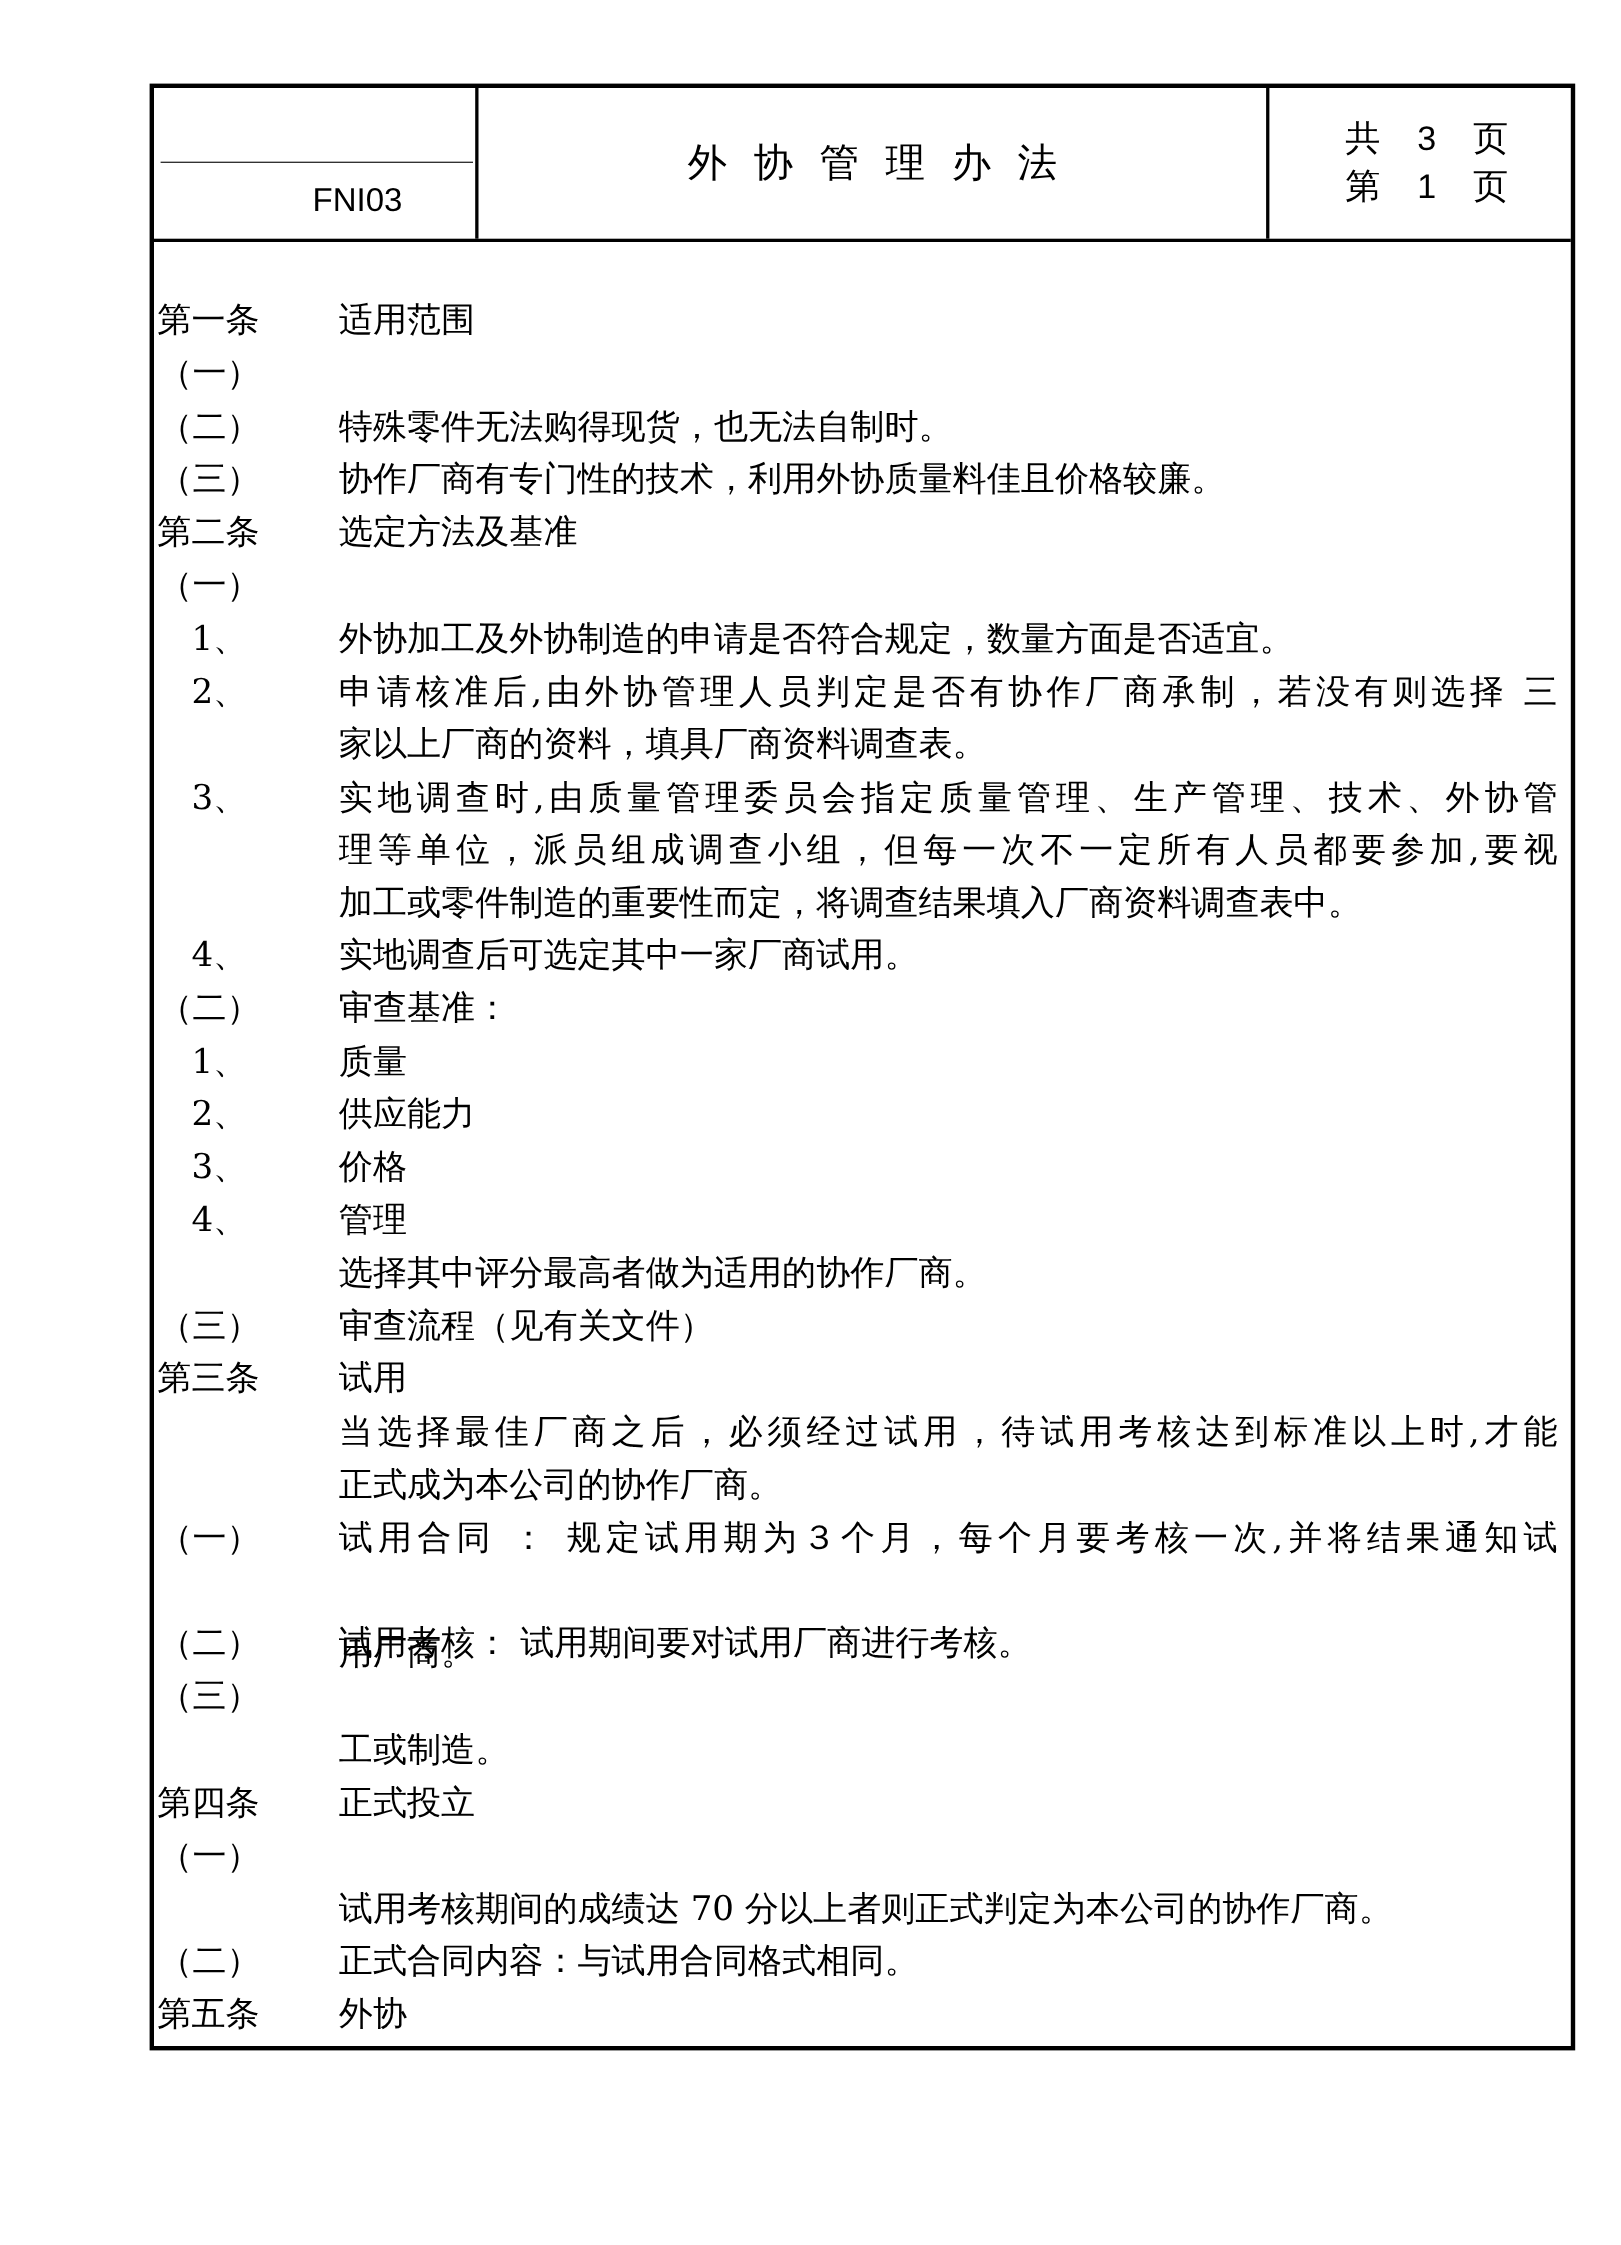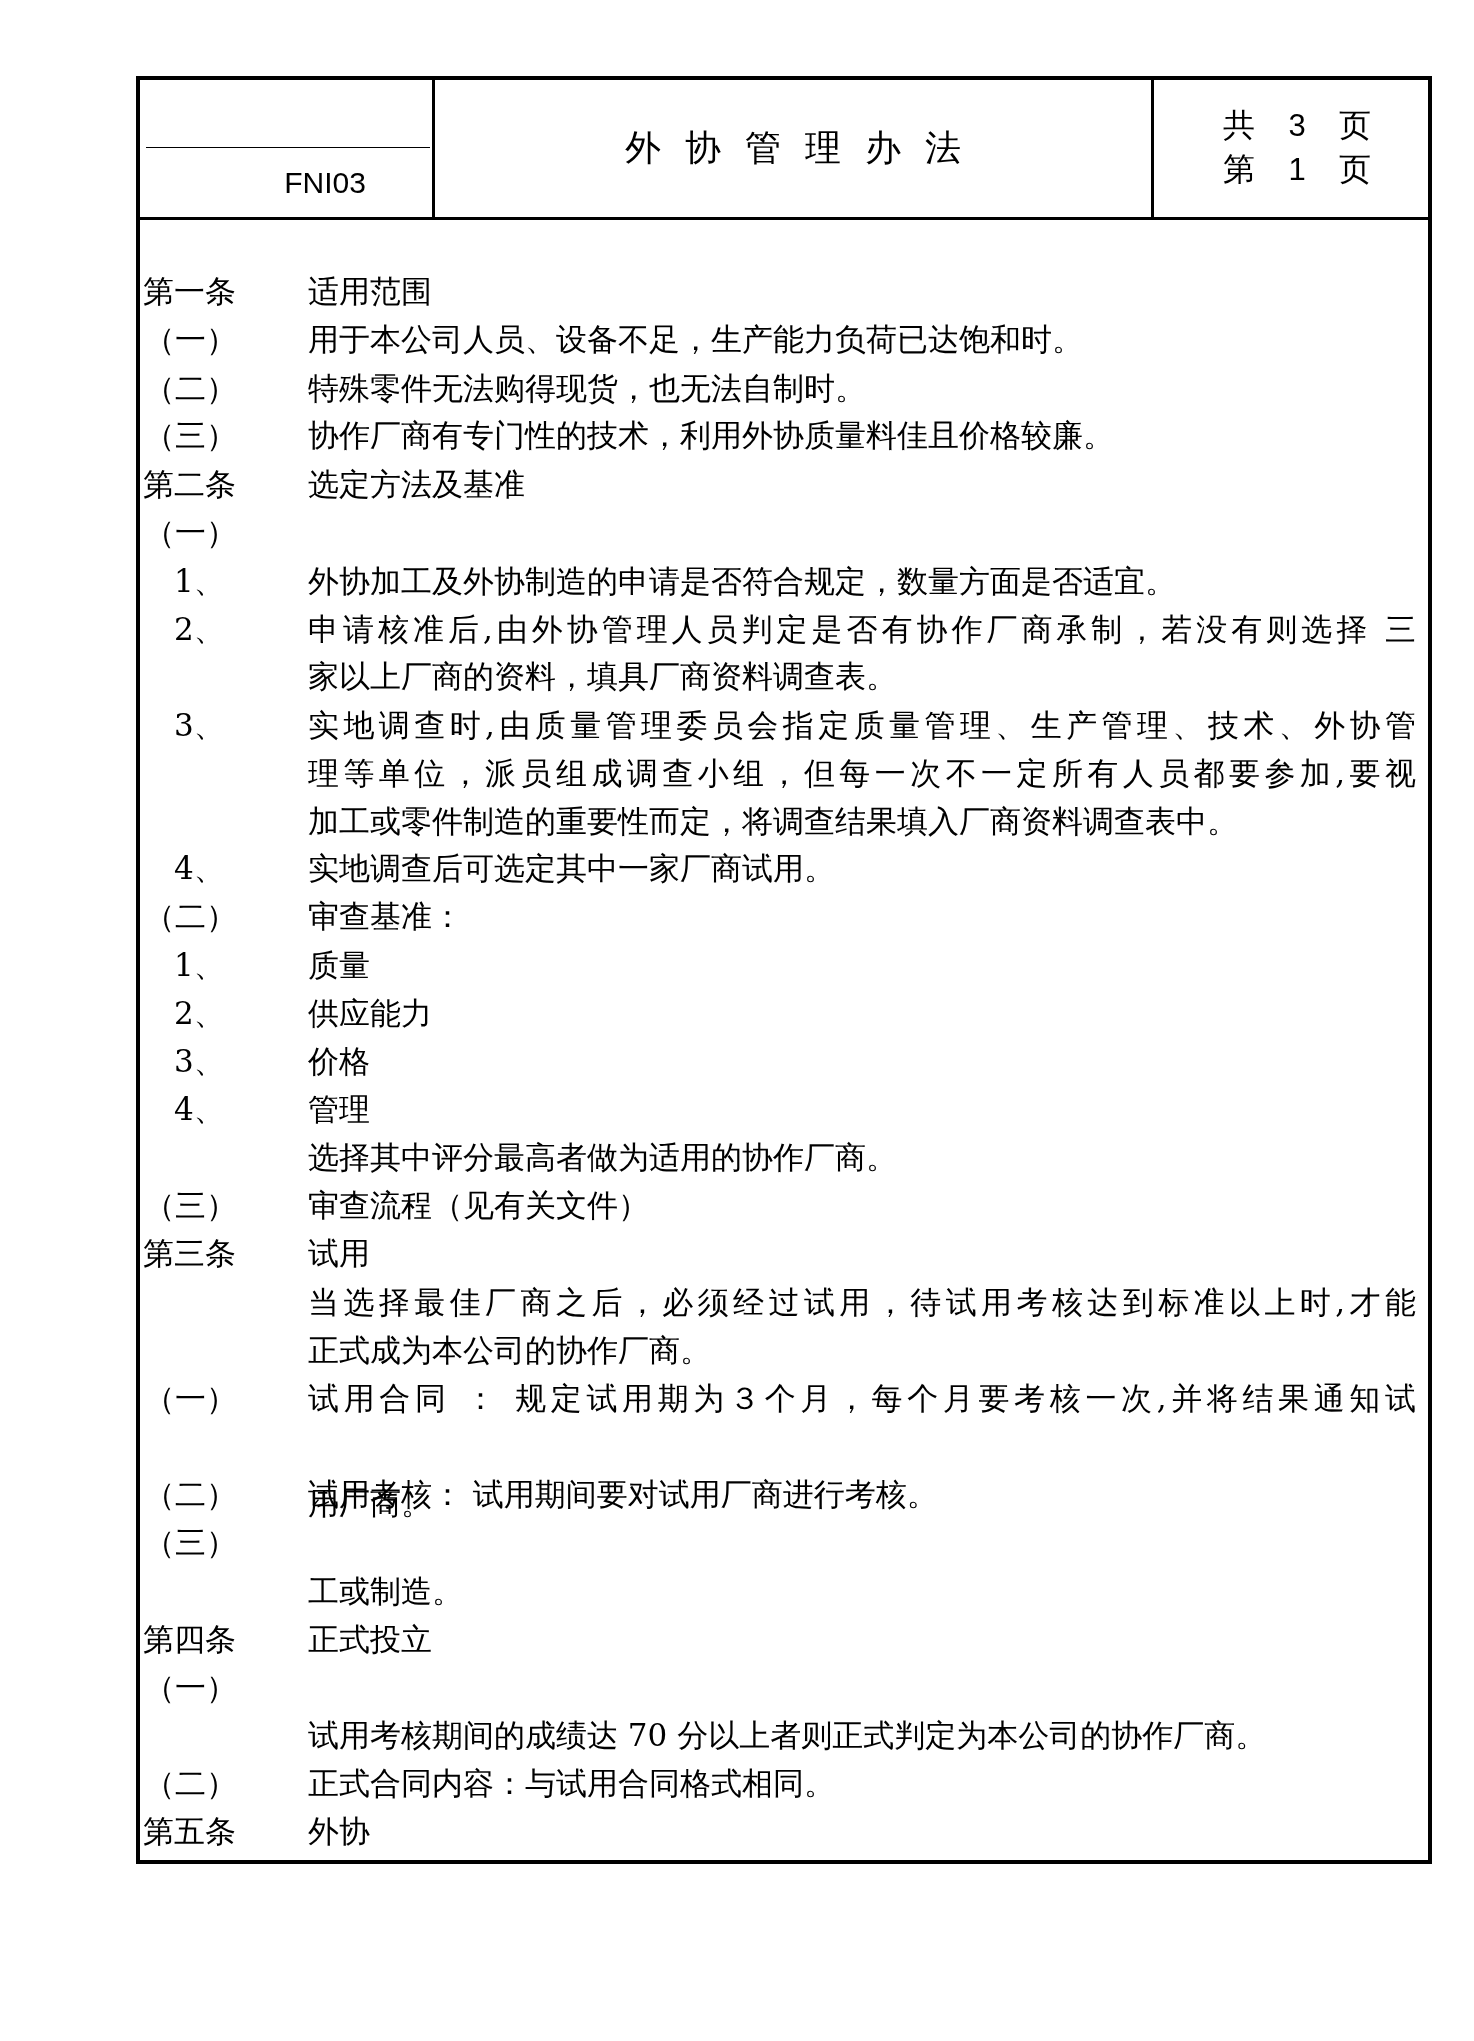--- a/index.html
+++ b/index.html
@@ -76,21 +76,20 @@
     </div>
   </div>
 
   <div class="body" id="doc-body">
       <div class="line" style="top: 47px;">
         <span class="lbl">第一条</span>
         <span class="txt">适用范围</span>
       </div>
       <div class="line" style="top: 95px;">
         <span class="lbl paren">（一）</span>
-        <span class="txt">用于本公司人员、设备不足，生产能力负荷已达饱和时。</span>
       </div>
       <div class="line" style="top: 144px;">
         <span class="lbl paren">（二）</span>
         <span class="txt">特殊零件无法购得现货，也无法自制时。</span>
       </div>
       <div class="line" style="top: 191px;">
         <span class="lbl paren">（三）</span>
         <span class="txt">协作厂商有专门性的技术，利用外协质量料佳且价格较廉。</span>
       </div>
       <div class="line" style="top: 240px;">

